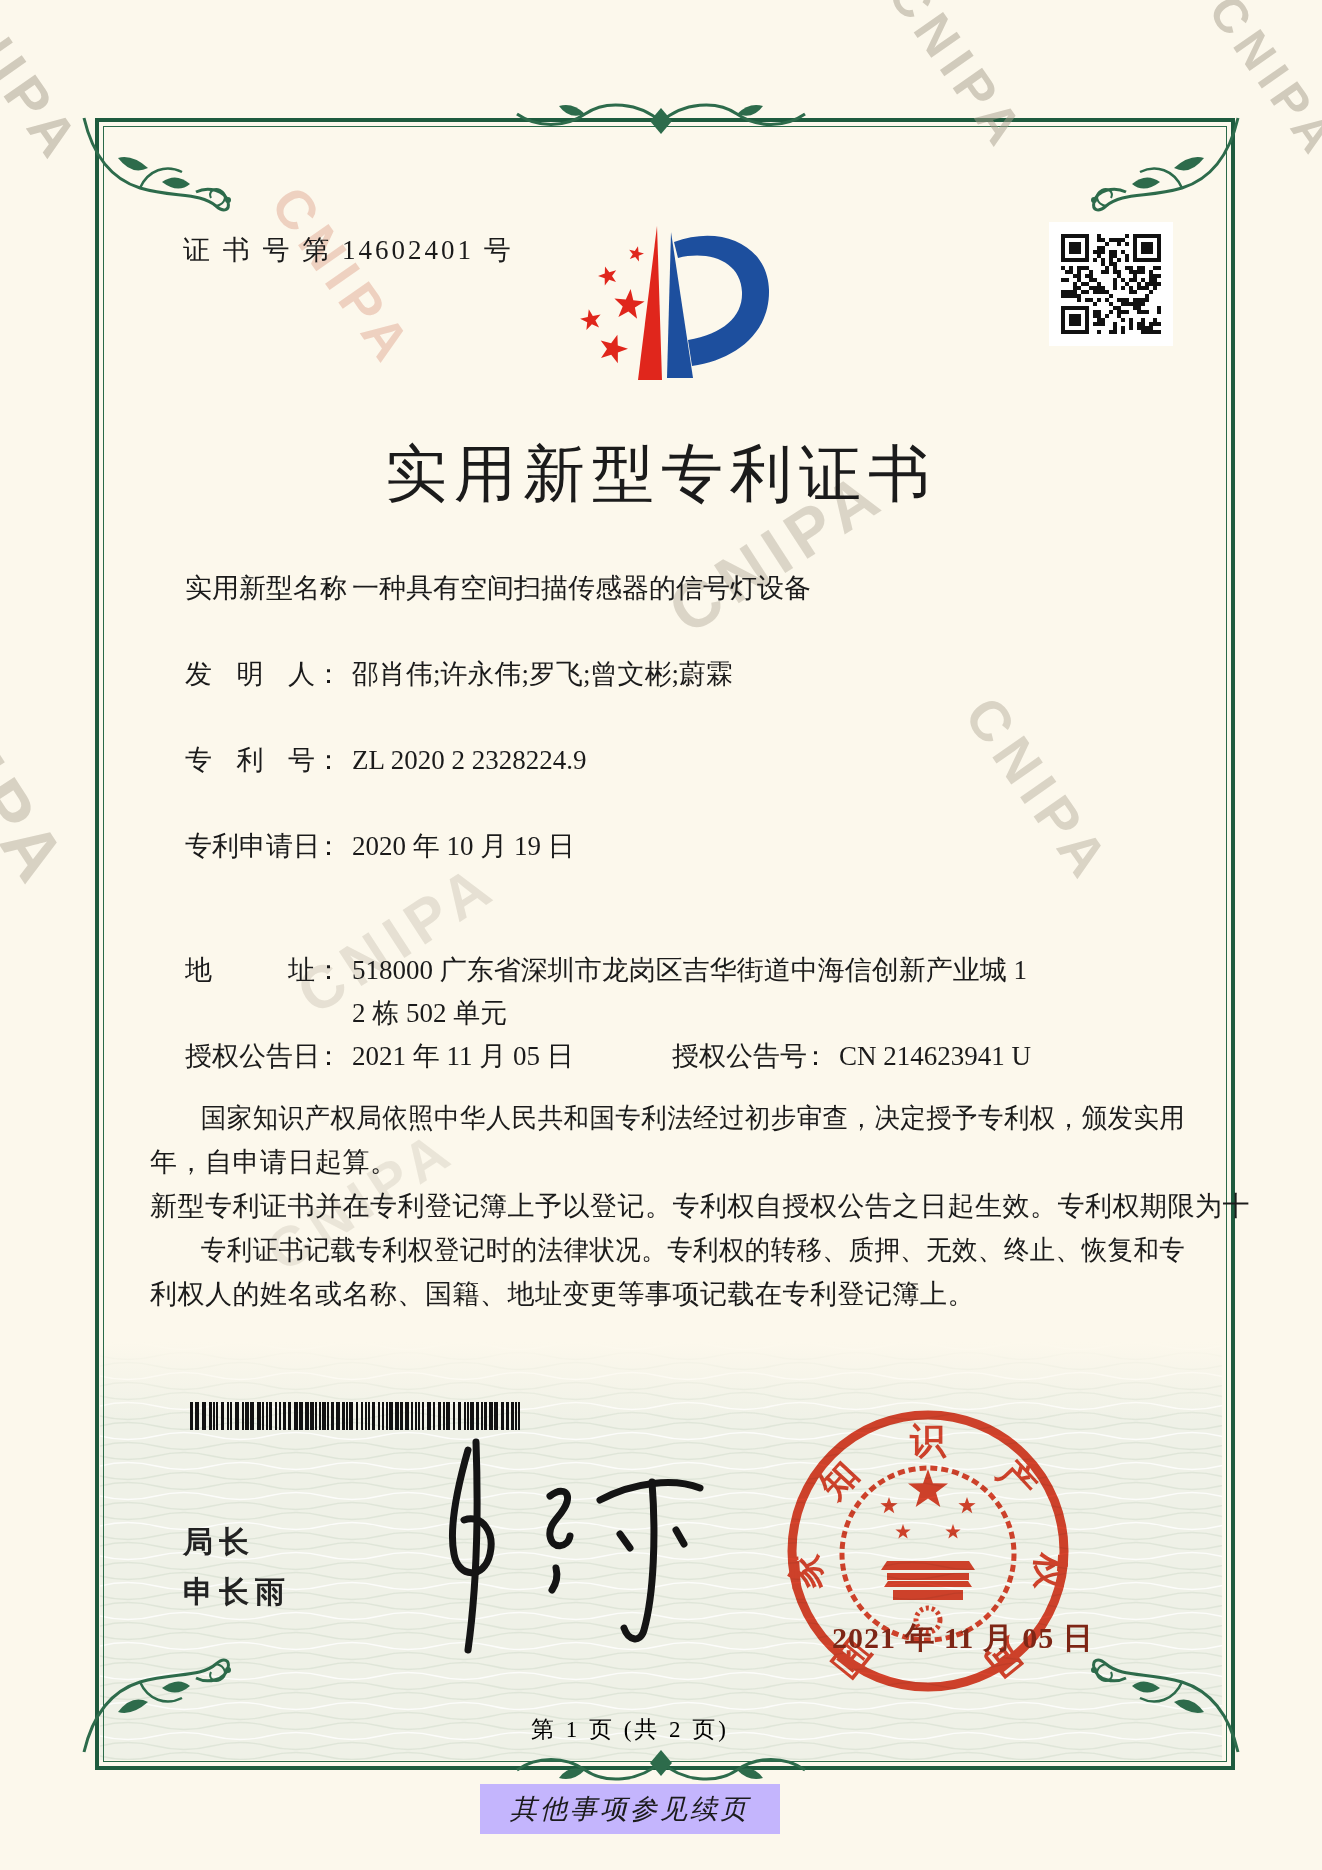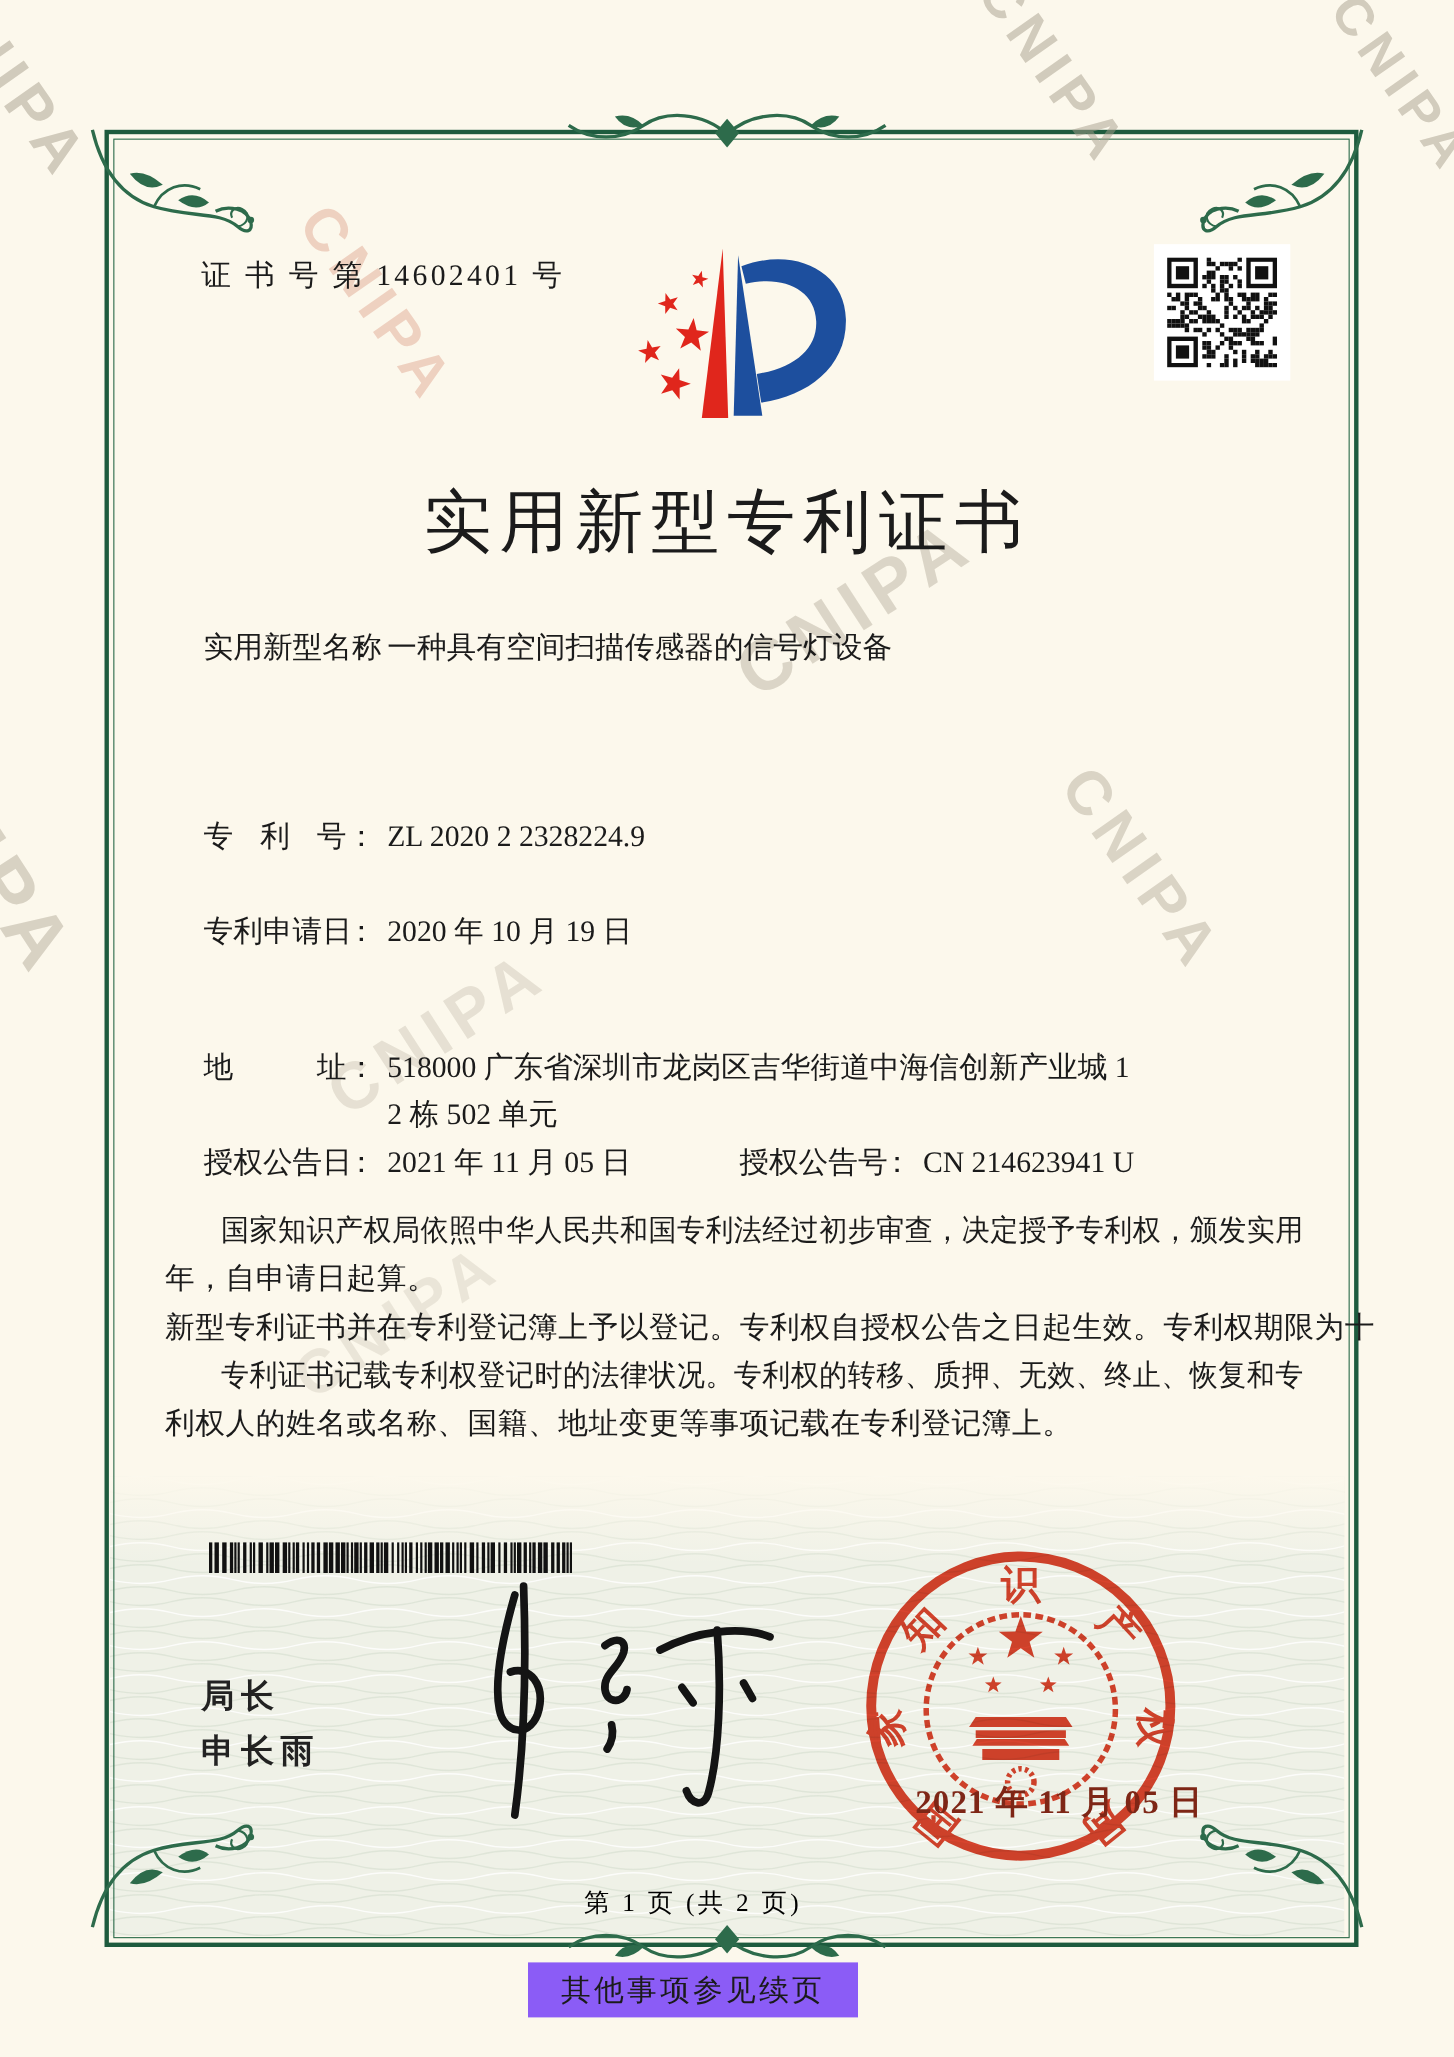--- a/index.html
+++ b/index.html
@@ -42,21 +42,21 @@
          font-family:Liberation Sans, sans-serif;font-weight:600;color:#222;}
   .officer-name{position:absolute;left:183px;top:1572px;font-size:30px;letter-spacing:6px;z-index:6;
          font-family:"Liberation Sans","DejaVu Sans",sans-serif;font-weight:600;color:#222;}
   .signature{position:absolute;left:390px;top:1438px;z-index:7;}
   .seal{position:absolute;left:781px;top:1404px;z-index:7;mix-blend-mode:multiply;opacity:.95;}
   .seal-date{position:absolute;left:832px;top:1618px;font-size:30px;color:#7e2616;letter-spacing:1px;
          z-index:8;white-space:nowrap;font-weight:bold;}
   .page-number{position:absolute;left:95px;top:1714px;width:1070px;text-align:center;font-size:23px;
          letter-spacing:3px;color:#000000;z-index:6;}
   .footer-note{position:absolute;left:95px;top:1784px;width:1070px;text-align:center;z-index:6;}
-  .footer-note span{display:inline-block;background:#8b5cf6;padding:7px 30px;font-size:27px;letter-spacing:3px;}
+  .footer-note span{display:inline-block;background:#c4b5fd;padding:7px 30px;font-size:27px;letter-spacing:3px;font-style:italic;}
 </style>
 </head>
 <body>
 
 <div class="page">
 
   <div class="waves-wrap">
     <svg id="waves-svg" width="1122" height="418" xmlns="http://www.w3.org/2000/svg">
         <rect x="0" y="0" width="1122" height="418" fill="#eff1e7"></rect>
         <path d="M0,4 q28,-7 56,0 q28,7 56,0 q28,-7 56,0 q28,7 56,0 q28,-7 56,0 q28,7 56,0 q28,-7 56,0 q28,7 56,0 q28,-7 56,0 q28,7 56,0 q28,-7 56,0 q28,7 56,0 q28,-7 56,0 q28,7 56,0 q28,-7 56,0 q28,7 56,0 q28,-7 56,0 q28,7 56,0 q28,-7 56,0 q28,7 56,0 q28,-7 56,0" fill="none" stroke="#ffffff" stroke-width="1.3" opacity="0.8"></path>
@@ -378,20 +378,23 @@
         <rect x="4" y="76" width="20" height="20" fill="#fff"></rect>
         <rect x="8" y="80" width="12" height="12" fill="#111"></rect>
       </svg>
   </div>
 
   <div class="title">实用新型专利证书</div>
 
   <div class="field" style="top:570px">
     <span class="flabel">实用新型名称</span><span>：</span><span class="fvalue">一种具有空间扫描传感器的信号灯设备</span>
   </div>
+  <div class="field" style="top:656px">
+    <span class="flabel">发明人</span><span>：</span><span class="fvalue">邵肖伟;许永伟;罗飞;曾文彬;蔚霖</span>
+  </div>
   <div class="field" style="top:742px">
     <span class="flabel">专利号</span><span>：</span><span class="fvalue">ZL 2020 2 2328224.9</span>
   </div>
   <div class="field" style="top:828px">
     <span class="flabel">专利申请日</span><span>：</span><span class="fvalue">2020 年 10 月 19 日</span>
   </div>
   <div class="field" style="top:952px">
     <span class="flabel">地址</span><span>：</span><span class="fvalue">518000 广东省深圳市龙岗区吉华街道中海信创新产业城 1</span>
   </div>
   <div class="addr2">2 栋 502 单元</div>

